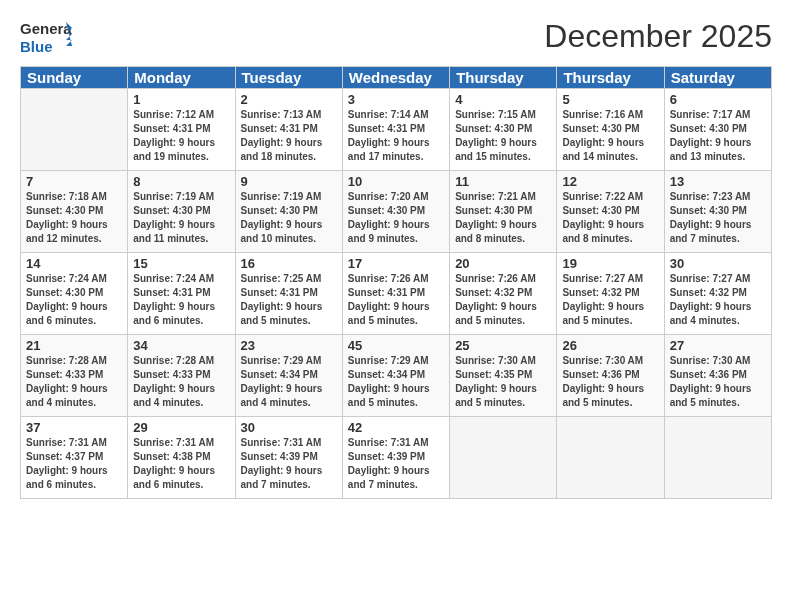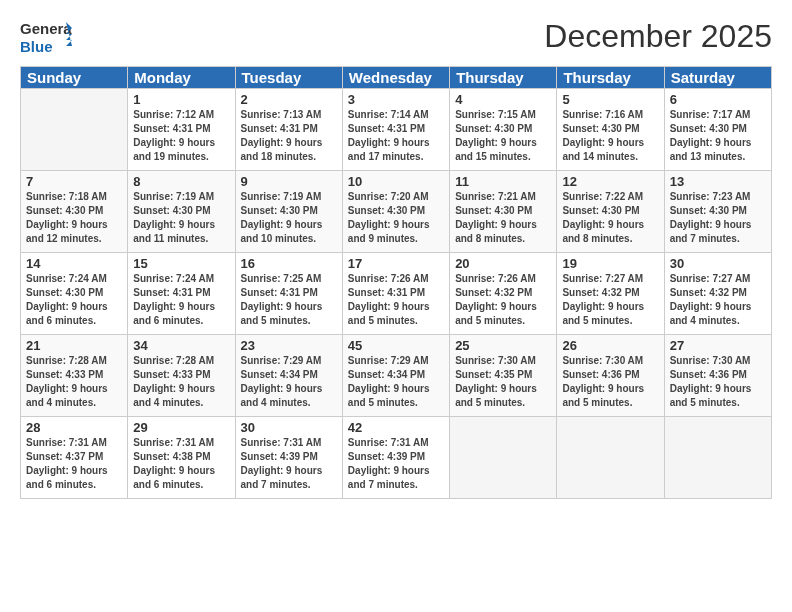--- a/index.html
+++ b/index.html
@@ -227,21 +227,21 @@
             <span class="day-number">26</span>
             <div class="day-info">Sunrise: 7:30 AM<br>Sunset: 4:36 PM<br>Daylight: 9 hours<br>and 5 minutes.</div>
           </td>
           <td>
             <span class="day-number">27</span>
             <div class="day-info">Sunrise: 7:30 AM<br>Sunset: 4:36 PM<br>Daylight: 9 hours<br>and 5 minutes.</div>
           </td>
         </tr>
         <tr>
           <td>
-            <span class="day-number">28</span>
+            <span class="day-number">37</span>
             <div class="day-info">Sunrise: 7:31 AM<br>Sunset: 4:37 PM<br>Daylight: 9 hours<br>and 6 minutes.</div>
           </td>
           <td>
             <span class="day-number">29</span>
             <div class="day-info">Sunrise: 7:31 AM<br>Sunset: 4:38 PM<br>Daylight: 9 hours<br>and 6 minutes.</div>
           </td>
           <td>
             <span class="day-number">30</span>
             <div class="day-info">Sunrise: 7:31 AM<br>Sunset: 4:39 PM<br>Daylight: 9 hours<br>and 7 minutes.</div>
           </td>

